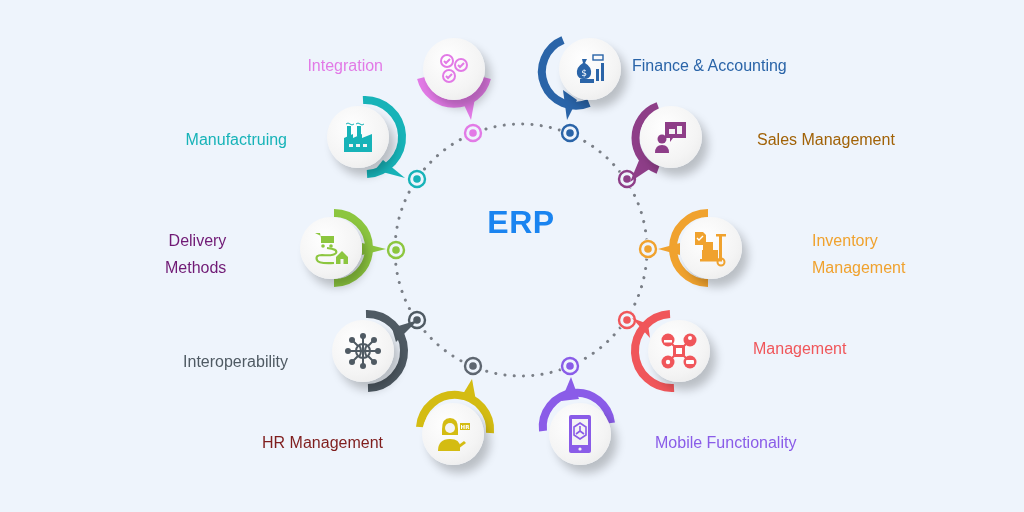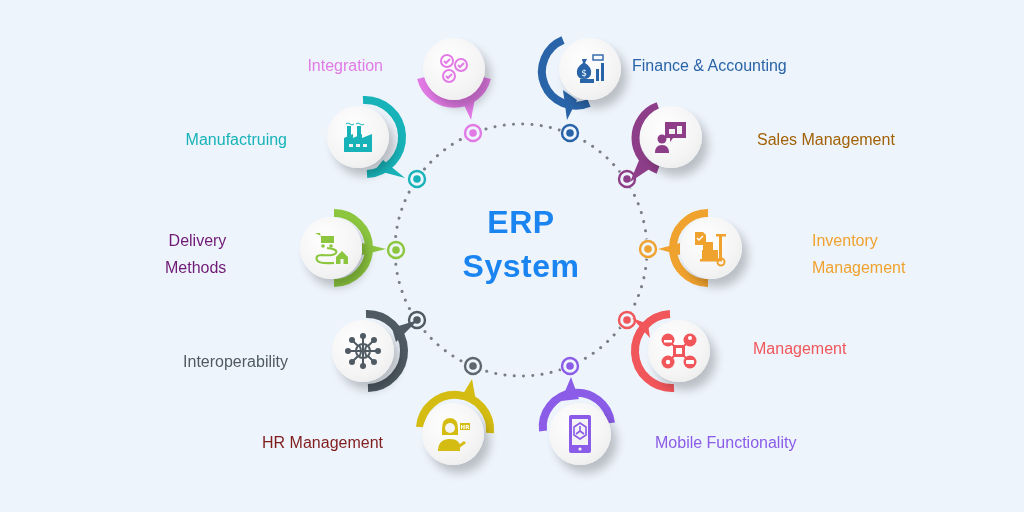--- a/index.html
+++ b/index.html
@@ -37,21 +37,20 @@
 <body>
 
 <div class="stage">
 
   <svg class="ring-svg" viewBox="0 0 1024 512">
     <circle cx="521" cy="250" r="126" fill="none" stroke="#7a7f87" stroke-width="3" stroke-linecap="round" stroke-dasharray="0.1 9.2"></circle>
   </svg>
 
   <div class="center-title">
     <div>ERP</div>
-    <div>System</div>
   </div>
 
   <svg class="marker" style="left:473px;top:133px" viewBox="0 0 20 20">
       <circle cx="10" cy="10" r="10" fill="#eef4fc"></circle>
       <circle cx="10" cy="10" r="8" fill="none" stroke="#e27ae6" stroke-width="2.4"></circle>
       <circle cx="10" cy="10" r="3.8" fill="#e27ae6"></circle>
     </svg>
   <svg class="marker" style="left:570px;top:133px" viewBox="0 0 20 20">
       <circle cx="10" cy="10" r="10" fill="#eef4fc"></circle>
       <circle cx="10" cy="10" r="8" fill="none" stroke="#2a64a8" stroke-width="2.4"></circle>

